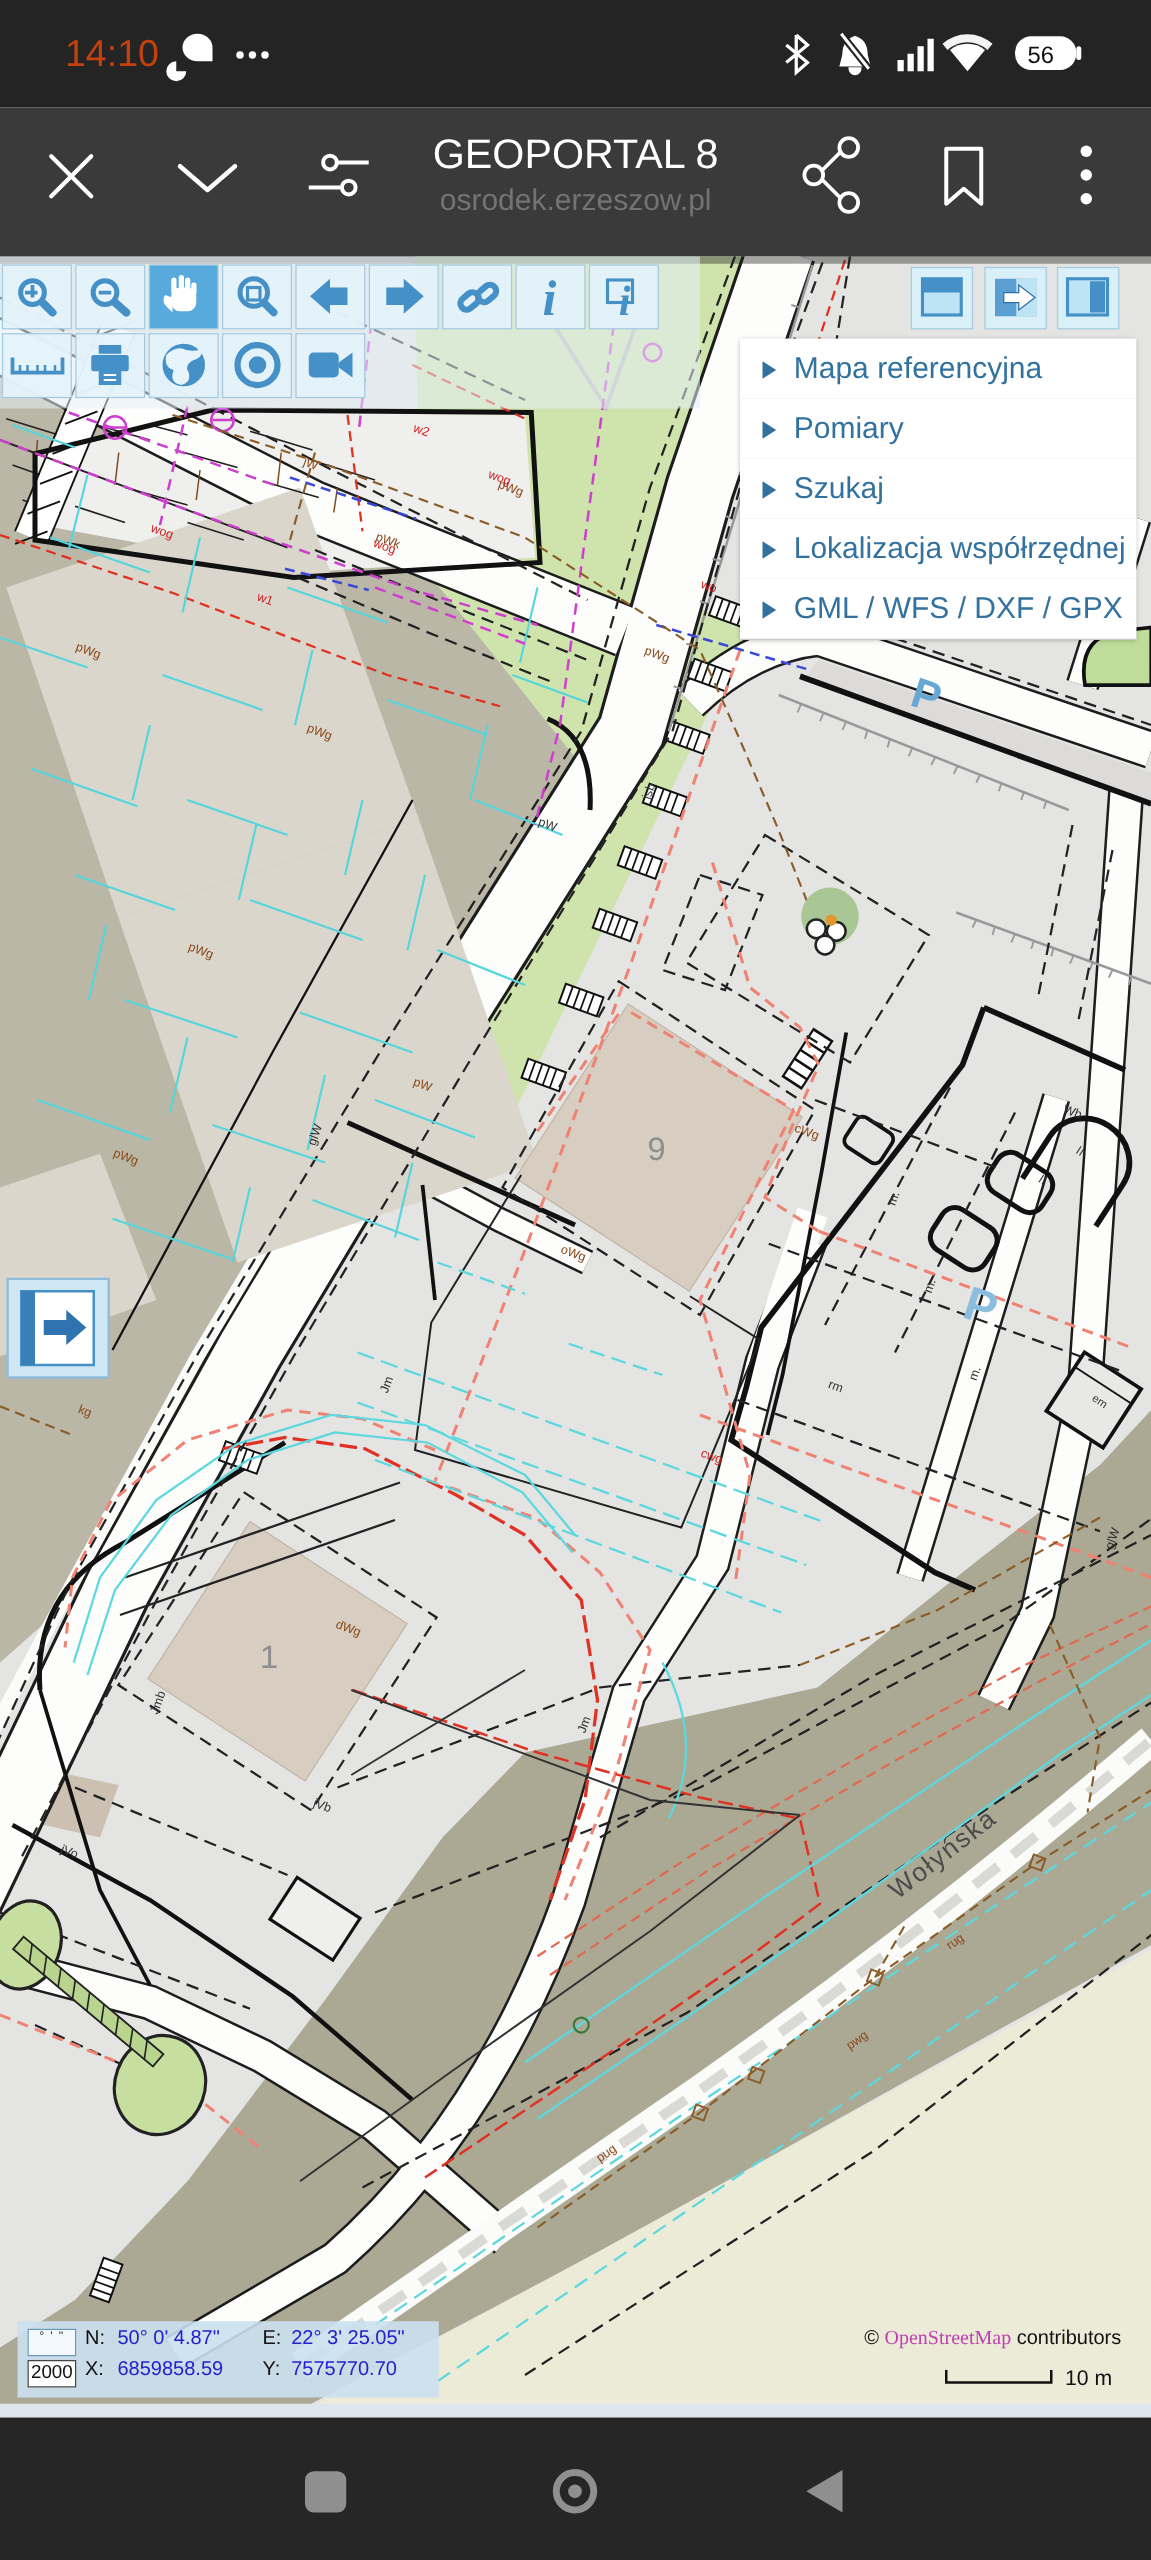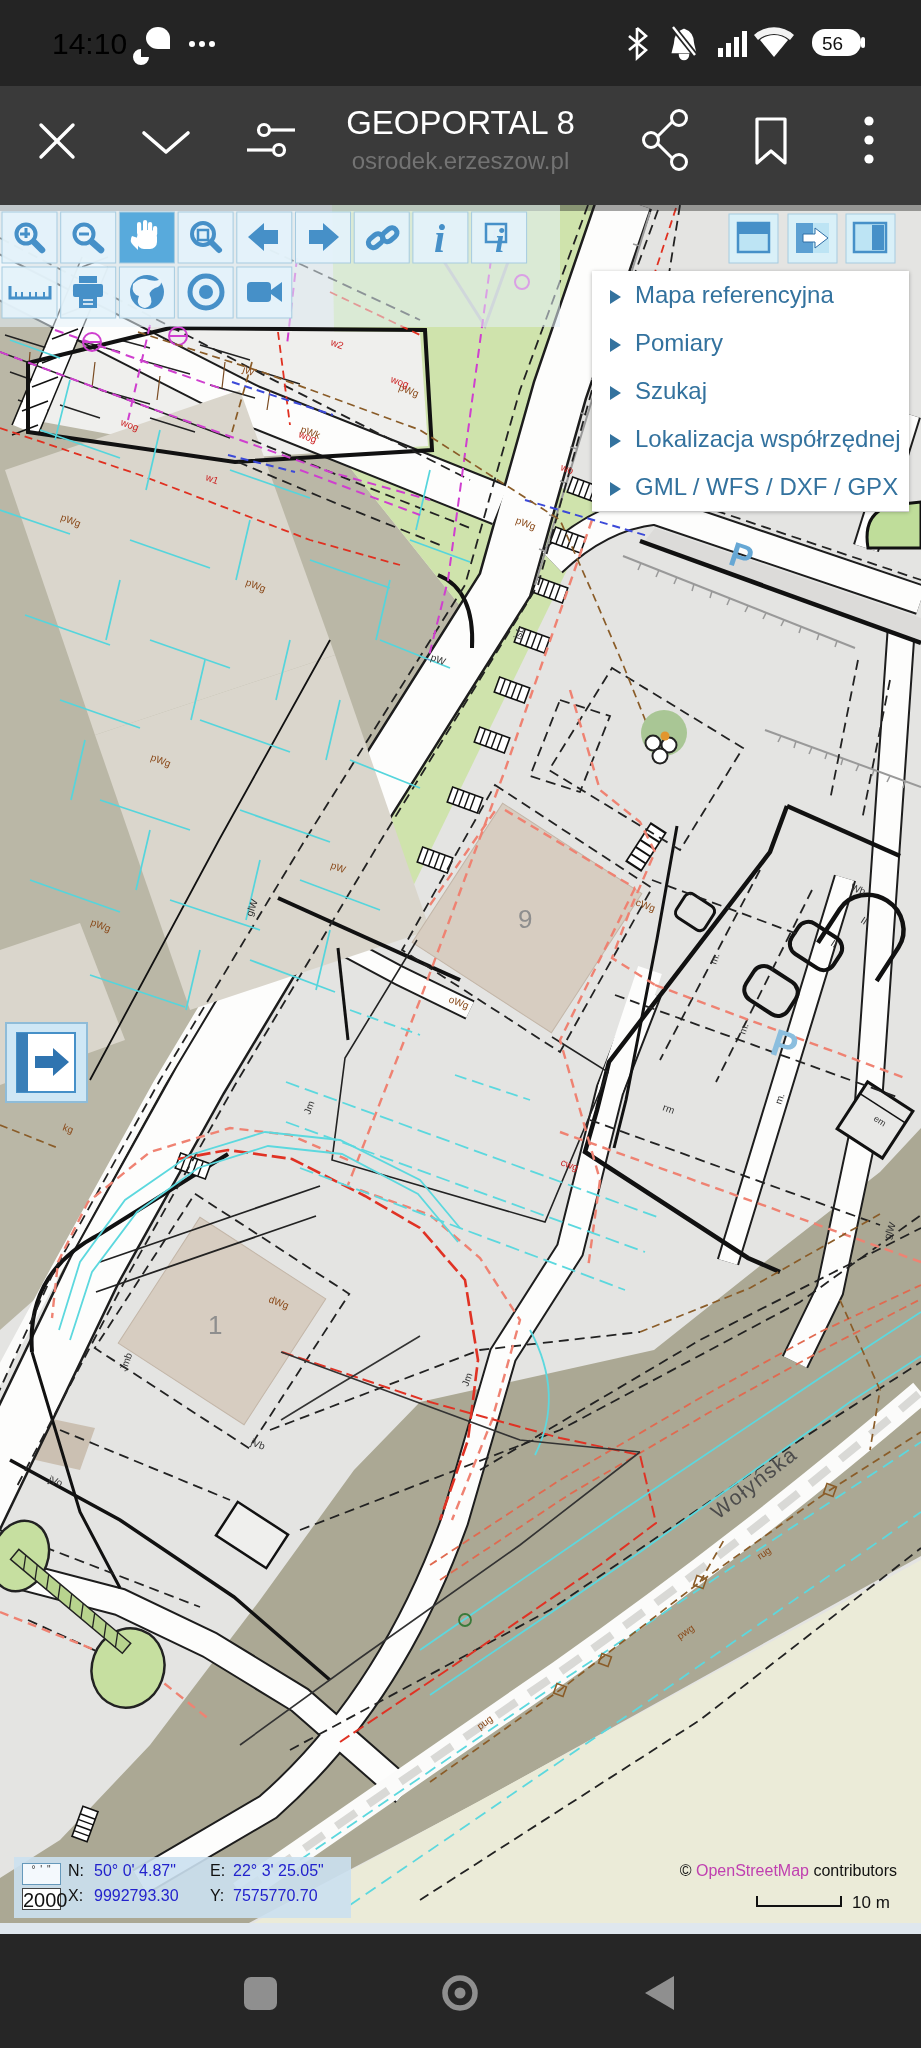--- a/index.html
+++ b/index.html
@@ -4,21 +4,21 @@
 <style>
   html,body{margin:0;padding:0;width:921px;height:2048px;overflow:hidden;background:#fff;
     font-family:"Liberation Sans",sans-serif;}
   .abs{position:absolute;}
 </style>
 </head>
 <body>
 
 <div class="abs" style="left:0;top:0;width:921px;height:86px;background:#242424;"></div>
 
-<div class="abs" style="left:52px;top:27px;color:#000000;font-size:30px;">14:10</div>
+<div class="abs" style="left:52px;top:27px;color:#c2410c;font-size:30px;">14:10</div>
 <svg class="abs" style="left:0;top:0;" width="921" height="86">
 
   <path d="M170,38 a12,11 0 1 0 -12,11 l12,0 z" fill="#fff"></path>
     <path d="M141,49 a8,8 0 1 0 8,8 l-8,0 z" fill="#fff"></path>
 
   <g fill="#fff">
       <circle cx="192" cy="44" r="3"></circle>
       <circle cx="202" cy="44" r="3"></circle>
       <circle cx="212" cy="44" r="3"></circle>
     </g>
@@ -669,32 +669,32 @@
   <rect x="1" y="1" width="81" height="79" fill="#cfe7f5" stroke="#8fbcd8" stroke-width="2"></rect>
   <rect x="12" y="11" width="58" height="59" fill="#fff" stroke="#4690c8" stroke-width="2"></rect>
   <rect x="12" y="11" width="11" height="59" fill="#3a7fb8"></rect>
   <path d="M30,34 h18 v-8 l16,14 -16,14 v-8 h-18 z" fill="#2f74b0"></path>
 </svg>
 
 <div class="abs" style="left:14px;top:1857px;width:337px;height:61px;background:rgba(203,224,240,0.9);font-size:16px;color:#111;">
 
   <div class="abs" style="left:8px;top:6px;width:37px;height:20px;background:#f4f9fd;border:1px solid #6699bb;font-size:10px;text-align:center;color:#333;letter-spacing:1px;">° ' "</div>
 
-  <div class="abs" style="left:8px;top:31px;width:37px;height:20px;background:#fff;border:1px solid #444;font-size:20px;text-align:center;">2000</div>
+  <div class="abs" style="left:8px;top:31px;width:37px;height:20px;background:#fff;border:1px solid #444;font-size:15px;text-align:center;">2000</div>
   <div class="abs" style="left:54px;top:5px;">N:</div>
   <div class="abs" style="left:80px;top:5px;color:#2222cc;">50° 0' 4.87"</div>
   <div class="abs" style="left:196px;top:5px;">E:</div>
   <div class="abs" style="left:219px;top:5px;color:#2222cc;">22° 3' 25.05"</div>
   <div class="abs" style="left:54px;top:30px;">X:</div>
-  <div class="abs" style="left:80px;top:30px;color:#2222cc;">9992793.30</div>
+  <div class="abs" style="left:80px;top:30px;color:#2222cc;">6859858.59</div>
   <div class="abs" style="left:196px;top:30px;">Y:</div>
   <div class="abs" style="left:219px;top:30px;color:#2222cc;">7575770.70</div>
 </div>
 
-<div class="abs" style="left:0;top:1862px;width:897px;text-align:right;font-size:16px;color:#111;">© <span style="color:#c040b0;">OpenStreetMap</span> contributors</div>
+<div class="abs" style="left:0;top:1862px;width:897px;text-align:right;font-size:16px;color:#111;">© <span style="color:#c040b0;font-family:Liberation Serif, serif;">OpenStreetMap</span> contributors</div>
 
 <svg class="abs" style="left:750px;top:1890px;" width="160" height="30">
   <path d="M7,6 v10 h84 v-10" fill="none" stroke="#111" stroke-width="2"></path>
   <text x="102" y="18" font-size="17" fill="#111" font-family="Liberation Sans,sans-serif">10 m</text>
 </svg>
 
 <div class="abs" style="left:0;top:1923px;width:921px;height:11px;background:#dfe7ee;"></div>
 
 <div class="abs" style="left:0;top:1934px;width:921px;height:114px;background:#262626;"></div>
 <svg class="abs" style="left:0;top:1934px;" width="921" height="114">

